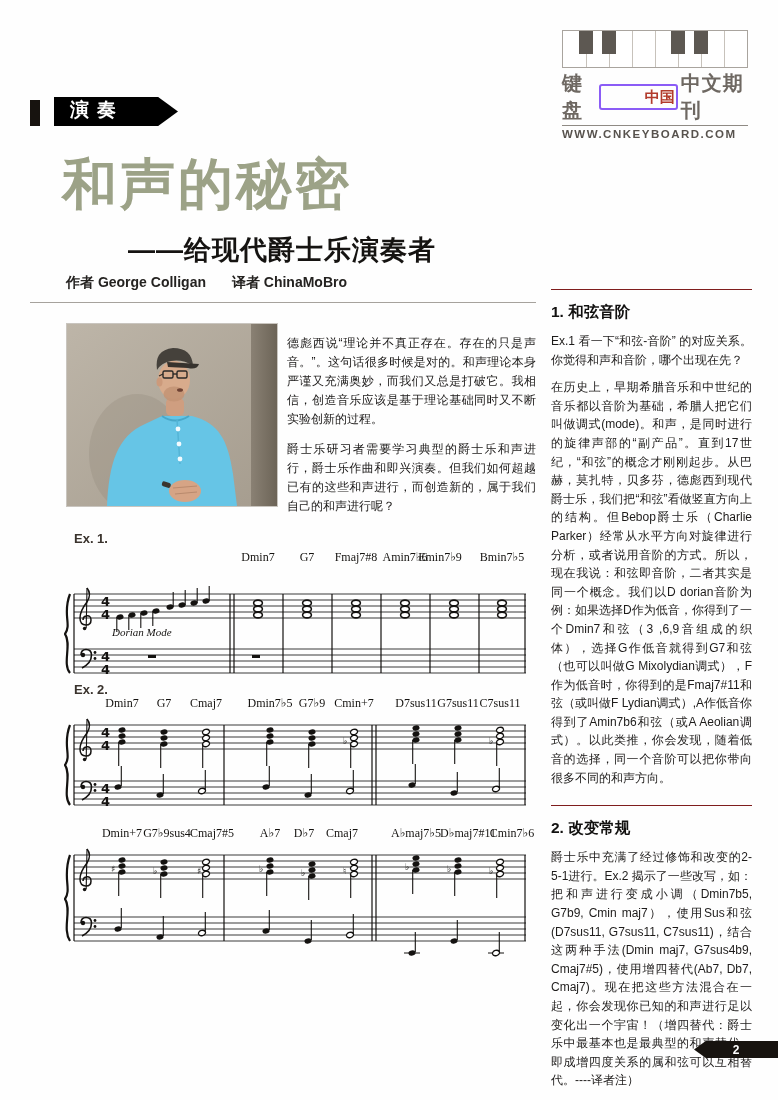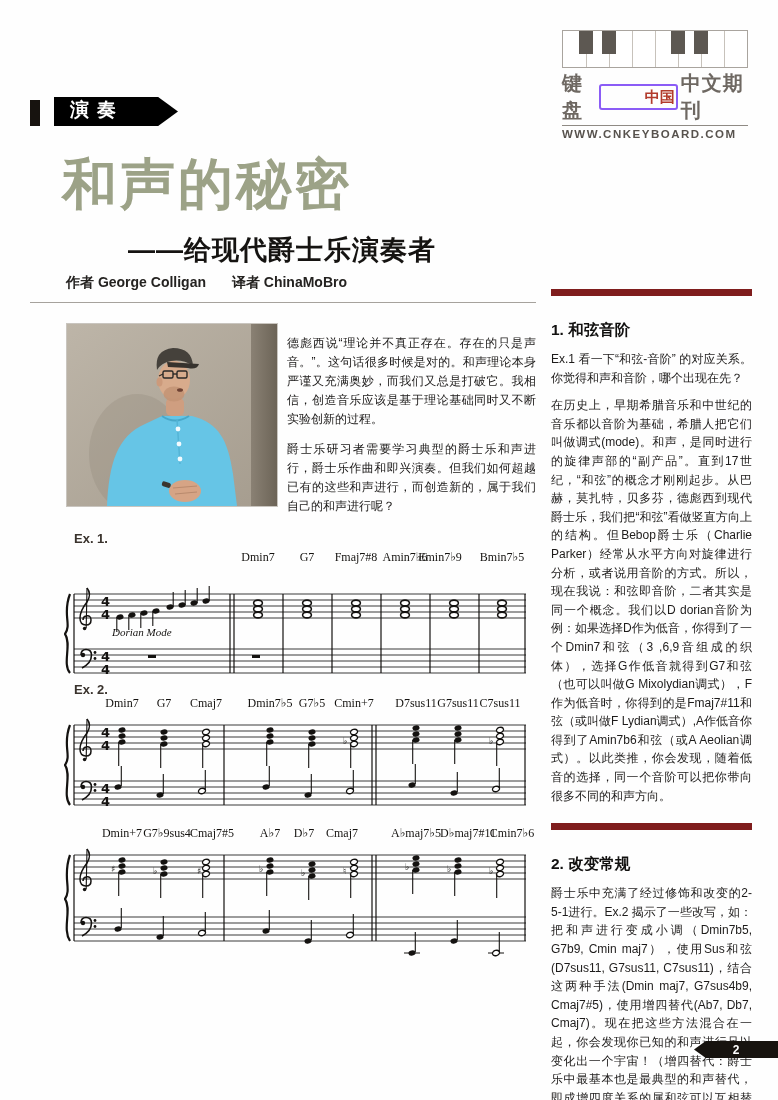--- a/index.html
+++ b/index.html
@@ -43,21 +43,21 @@
   .score{left:64px;width:472px;}
   #ex1-block{top:550px;height:150px;} #ex2-block1{top:696px;height:128px;} #ex2-block2{top:826px;height:152px;}
   .chord{position:absolute;top:0;transform:translateX(-50%);font-family:"Liberation Serif","DejaVu Serif",serif;
          font-size:12px;color:#14120f;white-space:nowrap;}
   svg text{font-family:"DejaVu Sans",sans-serif;}
   .ts{font-family:"Liberation Serif","DejaVu Serif",serif;font-weight:bold;font-size:13px;}
   .modetxt{font-family:"Liberation Serif","DejaVu Serif",serif;font-style:italic;font-size:11px;}
 
   
   #sidebar{left:551px;top:289px;width:201px;}
-  .sb-section{border-top:7px solid #7f1d1d;padding-top:24px;}
+  .sb-section{border-top:1px solid #7f1d1d;padding-top:12px;}
   #sb-section2{margin-top:18px;}
   .sb-heading{font-size:15.5px;font-weight:bold;color:#121110;margin:0 0 9px 0;}
   .sb-p{font-size:12px;line-height:18.6px;text-align:justify;color:#1d1b1a;margin:0 0 9px 0;}
 
   
   #footer-marker{right:0;top:1041px;width:84px;height:17px;background:#17130f;color:#fff;
       display:flex;align-items:center;justify-content:center;font-size:12px;font-weight:bold;
       clip-path:polygon(0 50%,14% 0,100% 0,100% 100%,14% 100%);}
 </style>
 </head>
@@ -277,21 +277,21 @@
     </svg>
   </div>
 
   <div class="abs ex-label" id="ex2-label">Ex. 2.</div>
 
   <div class="abs score" id="ex2-block1">
     <span class="chord" style="left:58px">Dmin7</span>
     <span class="chord" style="left:100px">G7</span>
     <span class="chord" style="left:142px">Cmaj7</span>
     <span class="chord" style="left:206px">Dmin7♭5</span>
-    <span class="chord" style="left:248px">G7♭5</span>
+    <span class="chord" style="left:248px">G7♭9</span>
     <span class="chord" style="left:290px">Cmin+7</span>
     <span class="chord" style="left:352px">D7sus11</span>
     <span class="chord" style="left:394px">G7sus11</span>
     <span class="chord" style="left:436px">C7sus11</span>
     <svg class="abs" style="left:0;top:15px" width="472" height="112">
       <path d="M6 14 C-2 34 8 44 1 54 C8 64 -2 84 6 94" fill="none" stroke="#141210" stroke-width="2.2"></path>
       <g stroke="#3b3b3b" stroke-width="1">
         <line x1="10" y1="14" x2="462" y2="14"></line>
           <line x1="10" y1="20" x2="462" y2="20"></line>
           <line x1="10" y1="26" x2="462" y2="26"></line>

